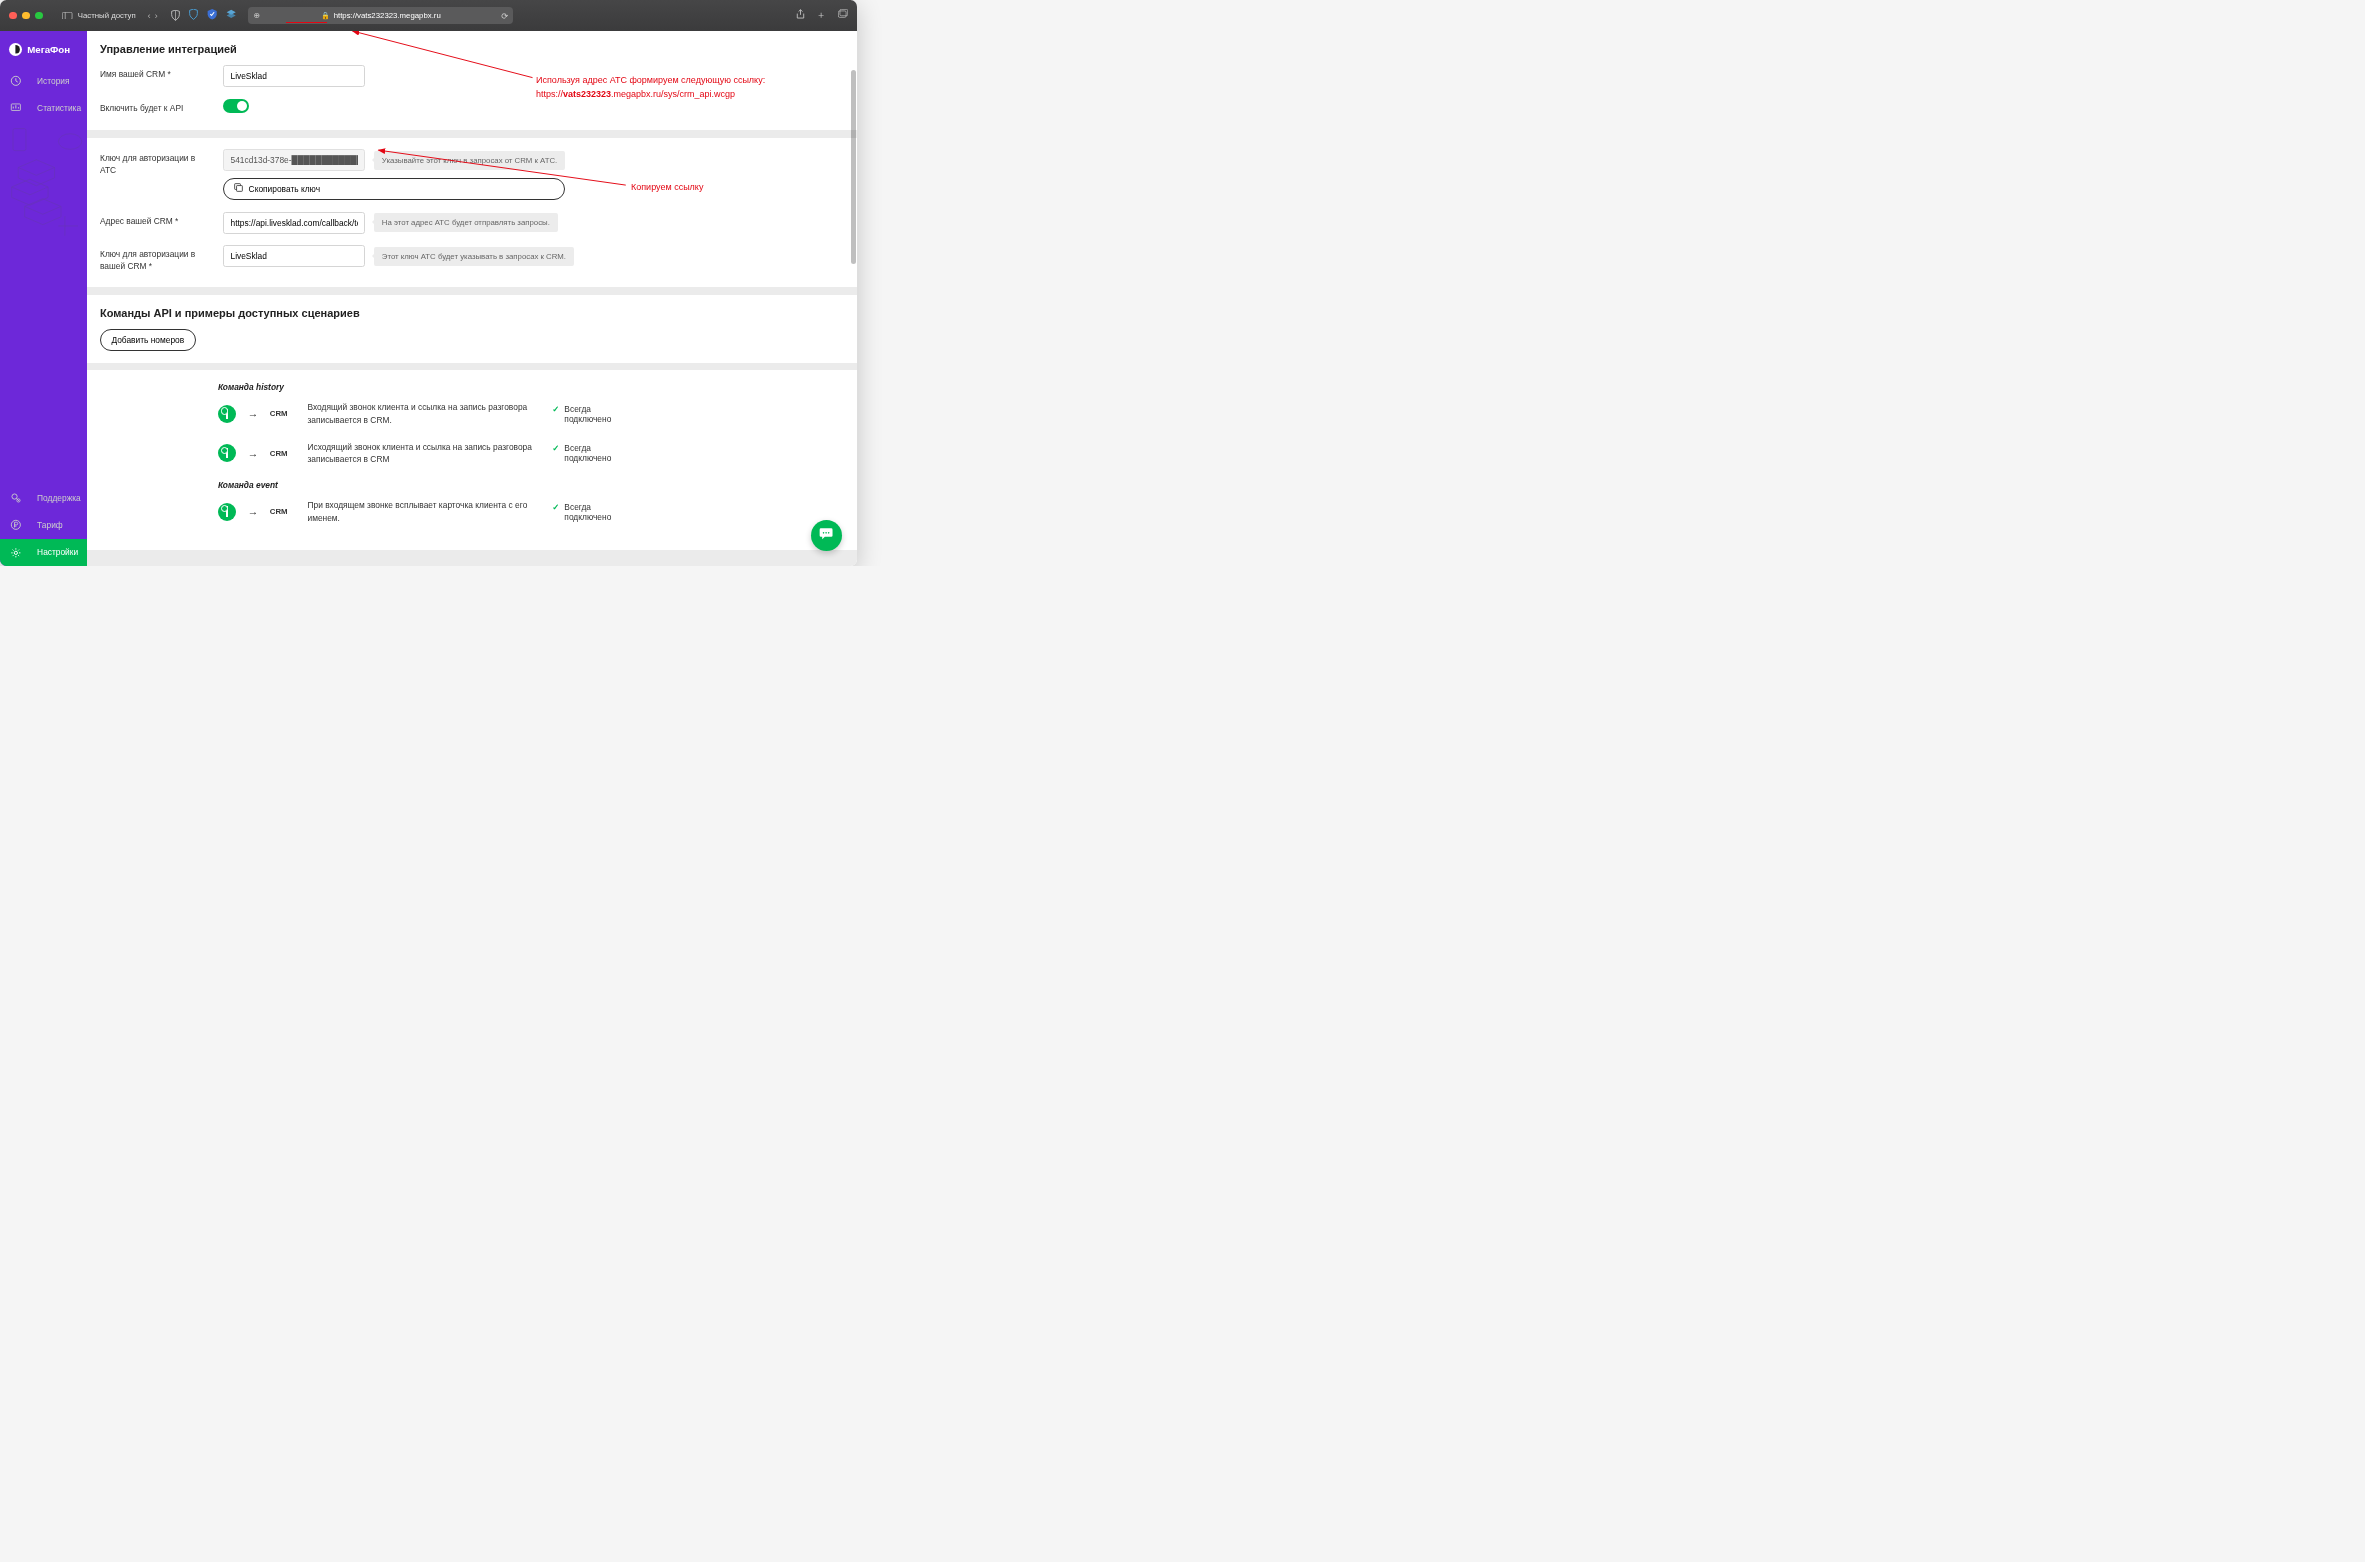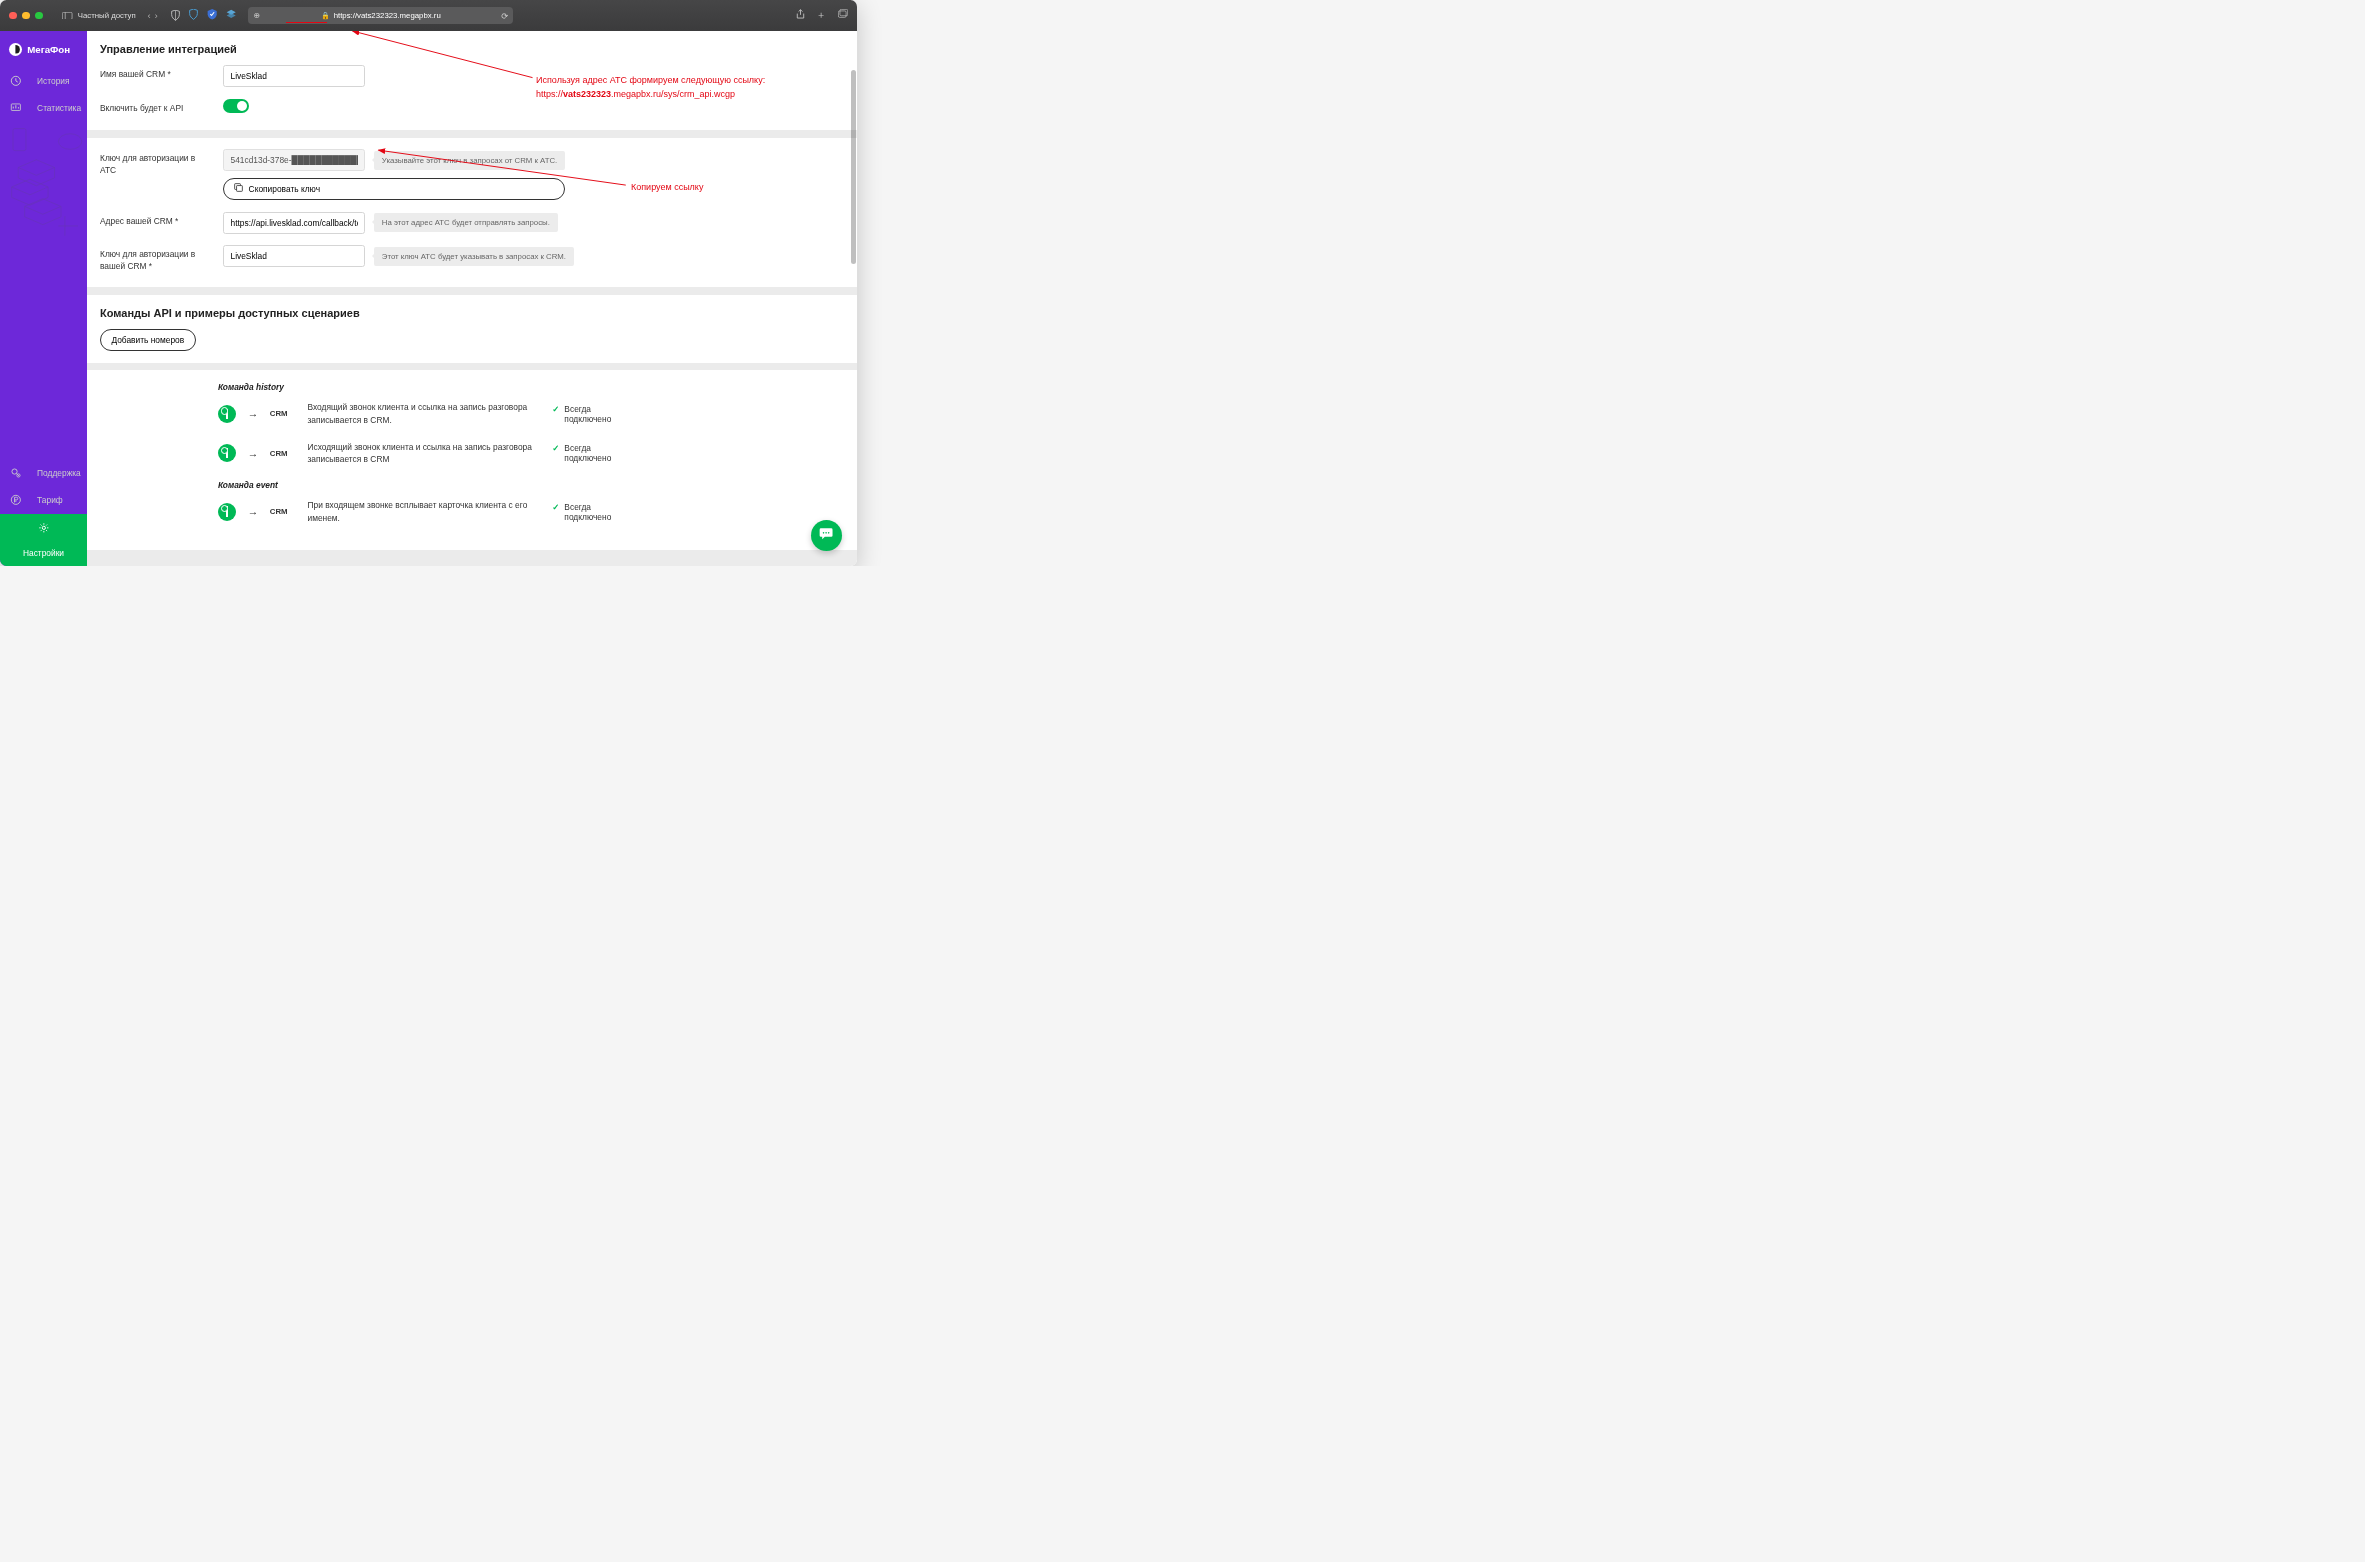--- a/index.html
+++ b/index.html
@@ -22,21 +22,21 @@
 .addr-underline { position: absolute; bottom: 0.6px; left: 38px; width: 41px; height: 1.3px; background: #e30613; }
 .addr-reload { position: absolute; right: 5.2px; color: #ccc; font-size: 8.4px; }
 .tb-spacer { flex: 1; }
 .tb-end { display: flex; gap: 11.7px; color: #ccc; font-size: 9.7px; }
 .body { flex: 1; display: flex; overflow: hidden; position: relative; }
 .sidebar { width: 87px; background: #6d28d9; color: #fff; display: flex; flex-direction: column; font-size: 8.4px; }
 .logo { display: flex; align-items: center; gap: 5.2px; padding: 11.7px 9px; font-weight: 600; font-size: 9.7px; }
 .logo-mark { width: 13px; height: 13px; background: #fff; border-radius: 50%; position: relative; }
 .logo-mark::after { content: ""; position: absolute; left: 1.9px; top: 1.9px; width: 9px; height: 9px; background: #1c1c1c; border-radius: 50%; clip-path: polygon(50% 0, 100% 0, 100% 100%, 50% 100%); }
 .side-item { display: flex; align-items: center; gap: 15px; padding: 7.8px 10.4px; color: #ccc; cursor: pointer; }
-.side-item.active { background: #00b956; color: #fff; flex-direction: column; }
+.side-item.active { background: #00b956; color: #fff; }
 .side-icon { width: 11.7px; height: 11.7px; display: inline-flex; align-items: center; justify-content: center; }
 .side-spacer { flex: 1; }
 .side-illus { height: 117px; opacity: 0.25; }
 .content { flex: 1; background: #ebebeb; overflow-y: auto; position: relative; }
 .panel { background: #fff; margin: 0 0 7.8px 0; padding: 11.7px 13px; }
 .panel h2 { font-size: 11px; font-weight: 700; margin-bottom: 10.4px; color: #222; }
 .row { display: flex; align-items: flex-start; gap: 16px; margin-bottom: 11.7px; }
 .row .lbl { width: 107px; font-size: 8.4px; color: #333; line-height: 1.4; padding-top: 3.9px; }
 .row .ctrl { display: flex; flex-direction: column; gap: 6.5px; }
 .inp { width: 142px; height: 22px; border: 0.6px solid #d5d5d5; border-radius: 2.6px; padding: 0 6.5px; font-size: 8.4px; background: #fff; }

